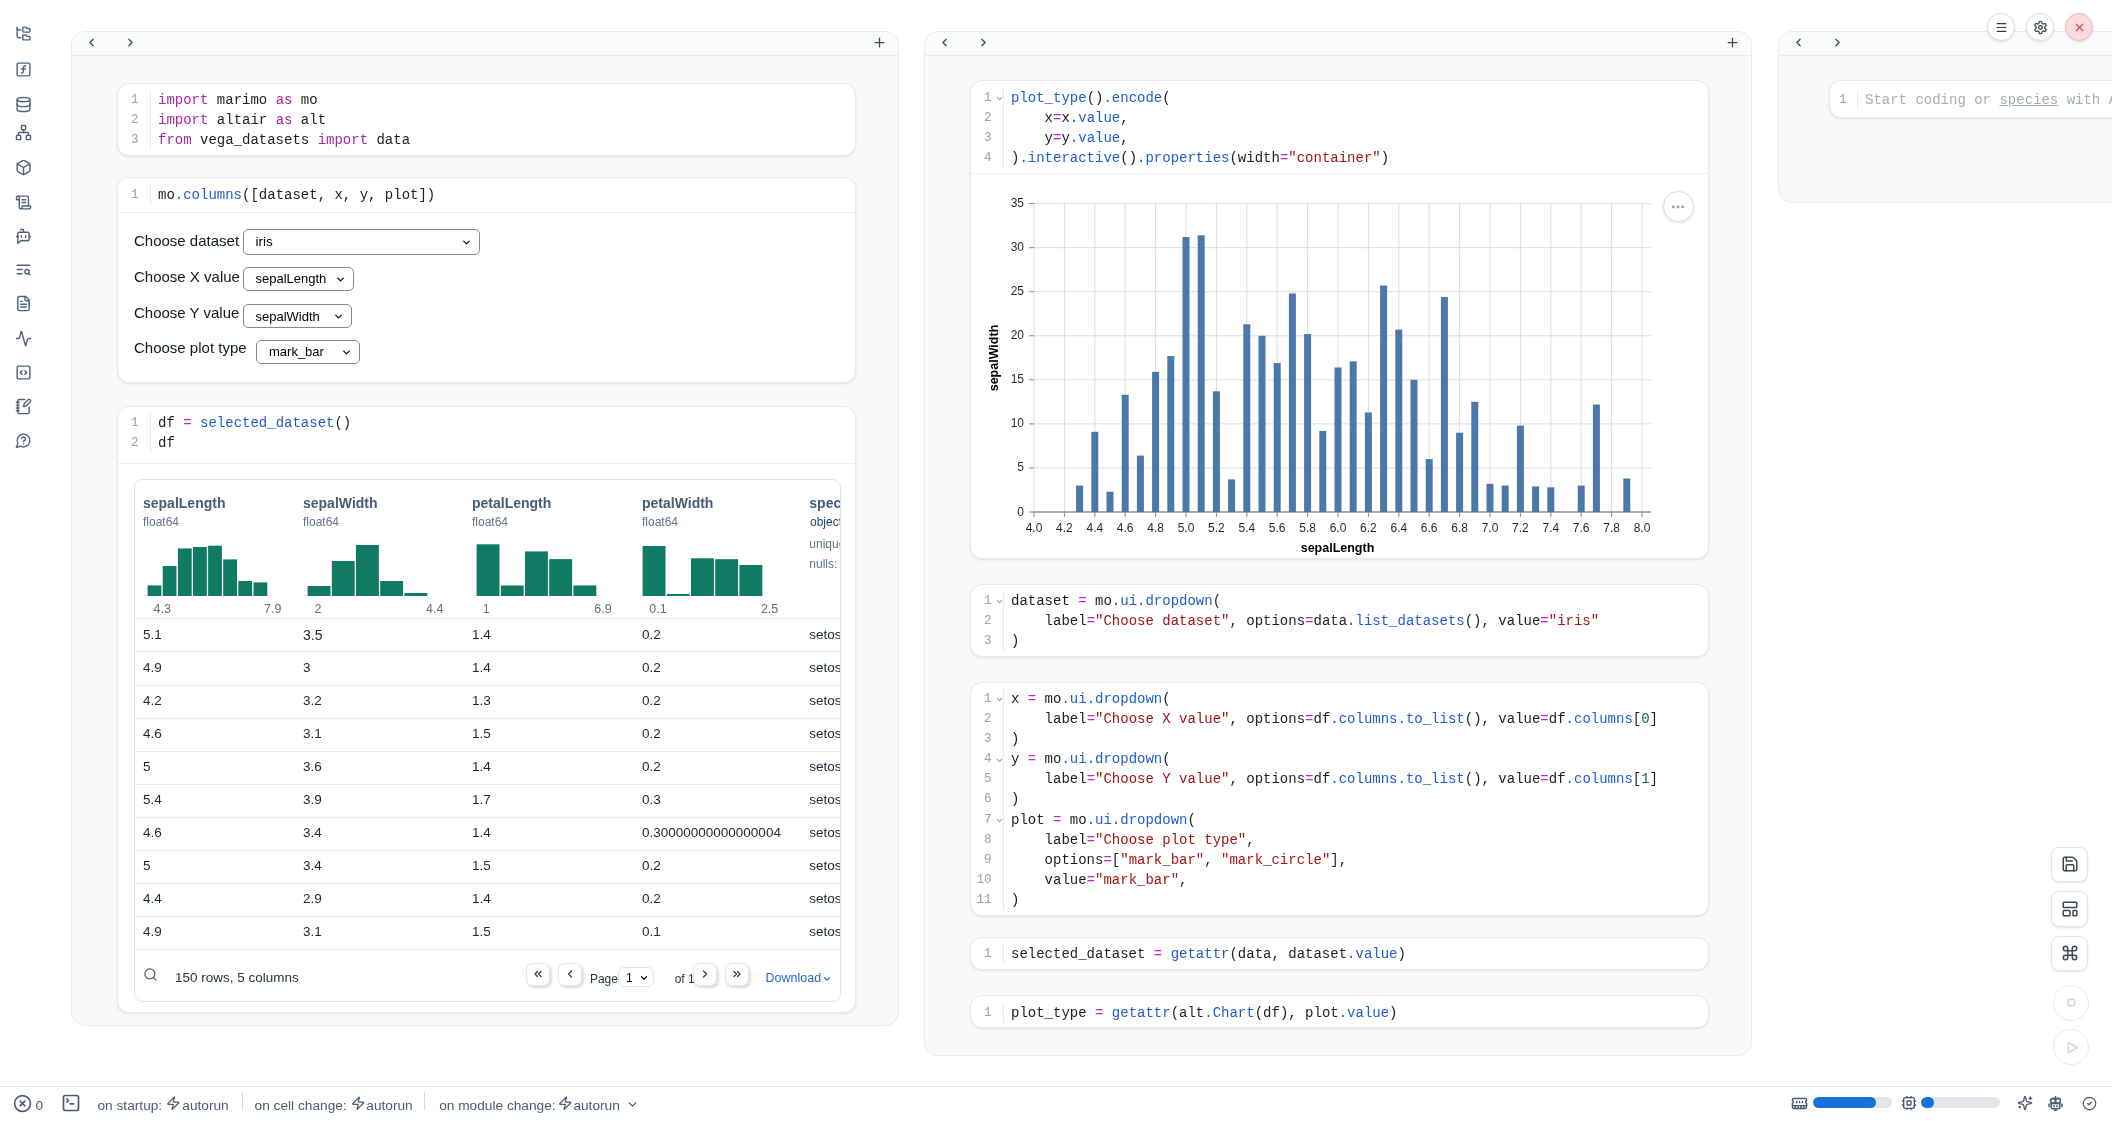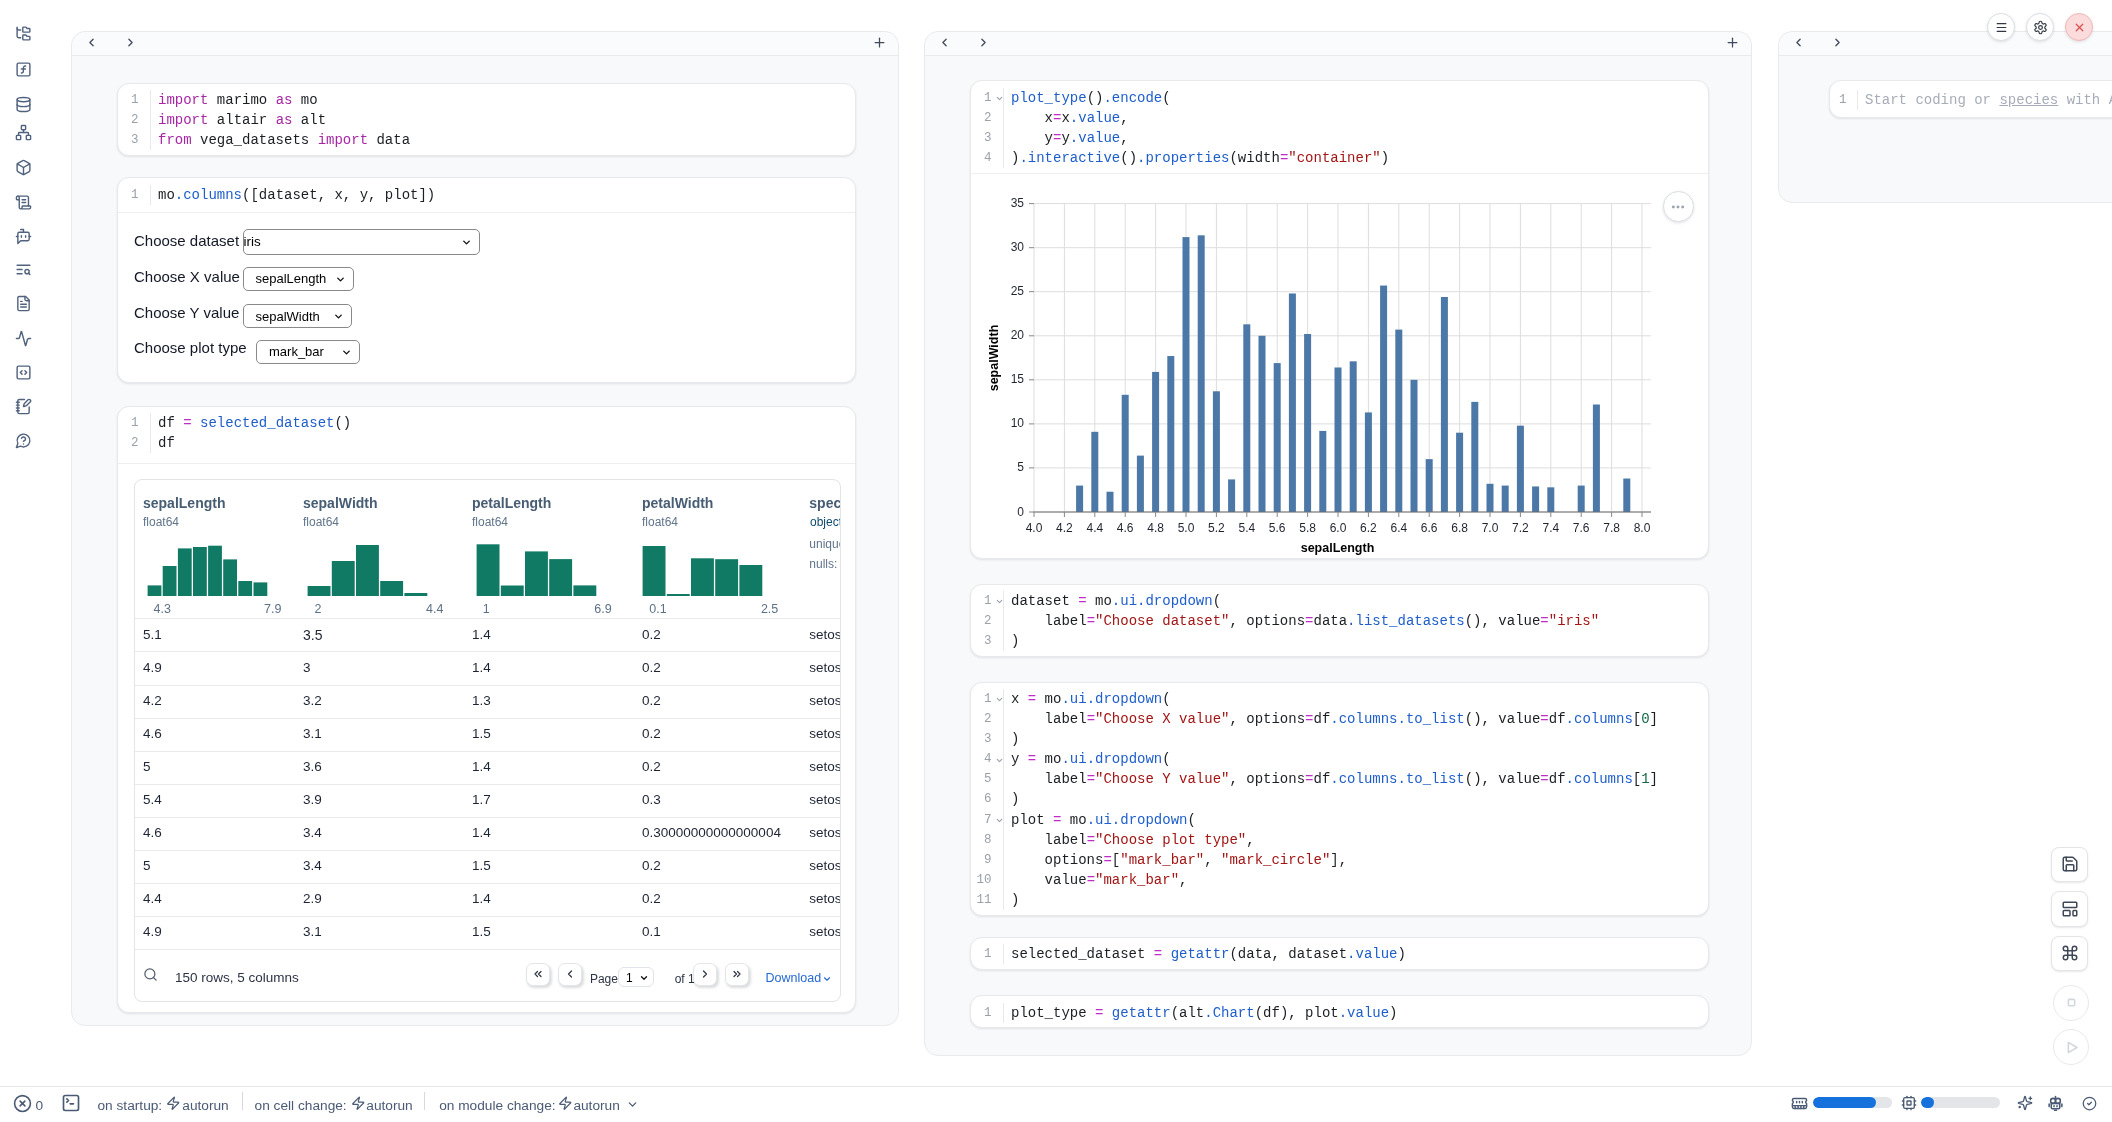--- a/index.html
+++ b/index.html
@@ -146,21 +146,21 @@
 <div class="cell" style="left:116.5px;top:177.2px;width:739px;height:206.0px;">
     <div class="gut" style="top:6.5px;height:20.1px;">1</div>
     <div class="gutline" style="top:6.5px;height:20.1px;"></div>
     <pre class="code" style="top:6.5px;">mo<i style="color:#1e5ecb">.columns</i>([dataset, x, y, plot])</pre>
     <div class="abs" style="left:0;right:0;top:33.6px;border-top:1px solid #eceef0;"></div>
     <div class="t" style="left:16.5px;top:53.5px;font-size:15px;color:#121826;">Choose dataset</div>
     <div class="t" style="left:16.5px;top:89.5px;font-size:15px;color:#121826;">Choose X value</div>
     <div class="t" style="left:16.5px;top:125.5px;font-size:15px;color:#121826;">Choose Y value</div>
     <div class="t" style="left:16.5px;top:161.0px;font-size:15px;color:#121826;">Choose plot type</div>
     <div class="sel" style="left:125px;top:51px;width:237px;height:25.5px;">
-      <div class="t" style="left:0;top:4.0px;font-size:13.5px;color:#000;">iris</div>
+      <div class="t" style="left:12px;top:4.0px;font-size:13.5px;color:#000;">iris</div>
       <svg class="abs" style="right:7px;top:50%;margin-top:-5px" width="11" height="11" viewBox="0 0 24 24" fill="none" stroke="#111" stroke-width="3" stroke-linecap="round" stroke-linejoin="round">
         <path d="m6 9 6 6 6-6"></path>
       </svg>
     </div>
     <div class="sel" style="left:125px;top:88.5px;width:111px;height:24px;">
       <div class="t" style="left:12px;top:3.5px;font-size:13px;color:#000;">sepalLength</div>
       <svg class="abs" style="right:7px;top:50%;margin-top:-5px" width="11" height="11" viewBox="0 0 24 24" fill="none" stroke="#111" stroke-width="3" stroke-linecap="round" stroke-linejoin="round">
         <path d="m6 9 6 6 6-6"></path>
       </svg>
     </div>

